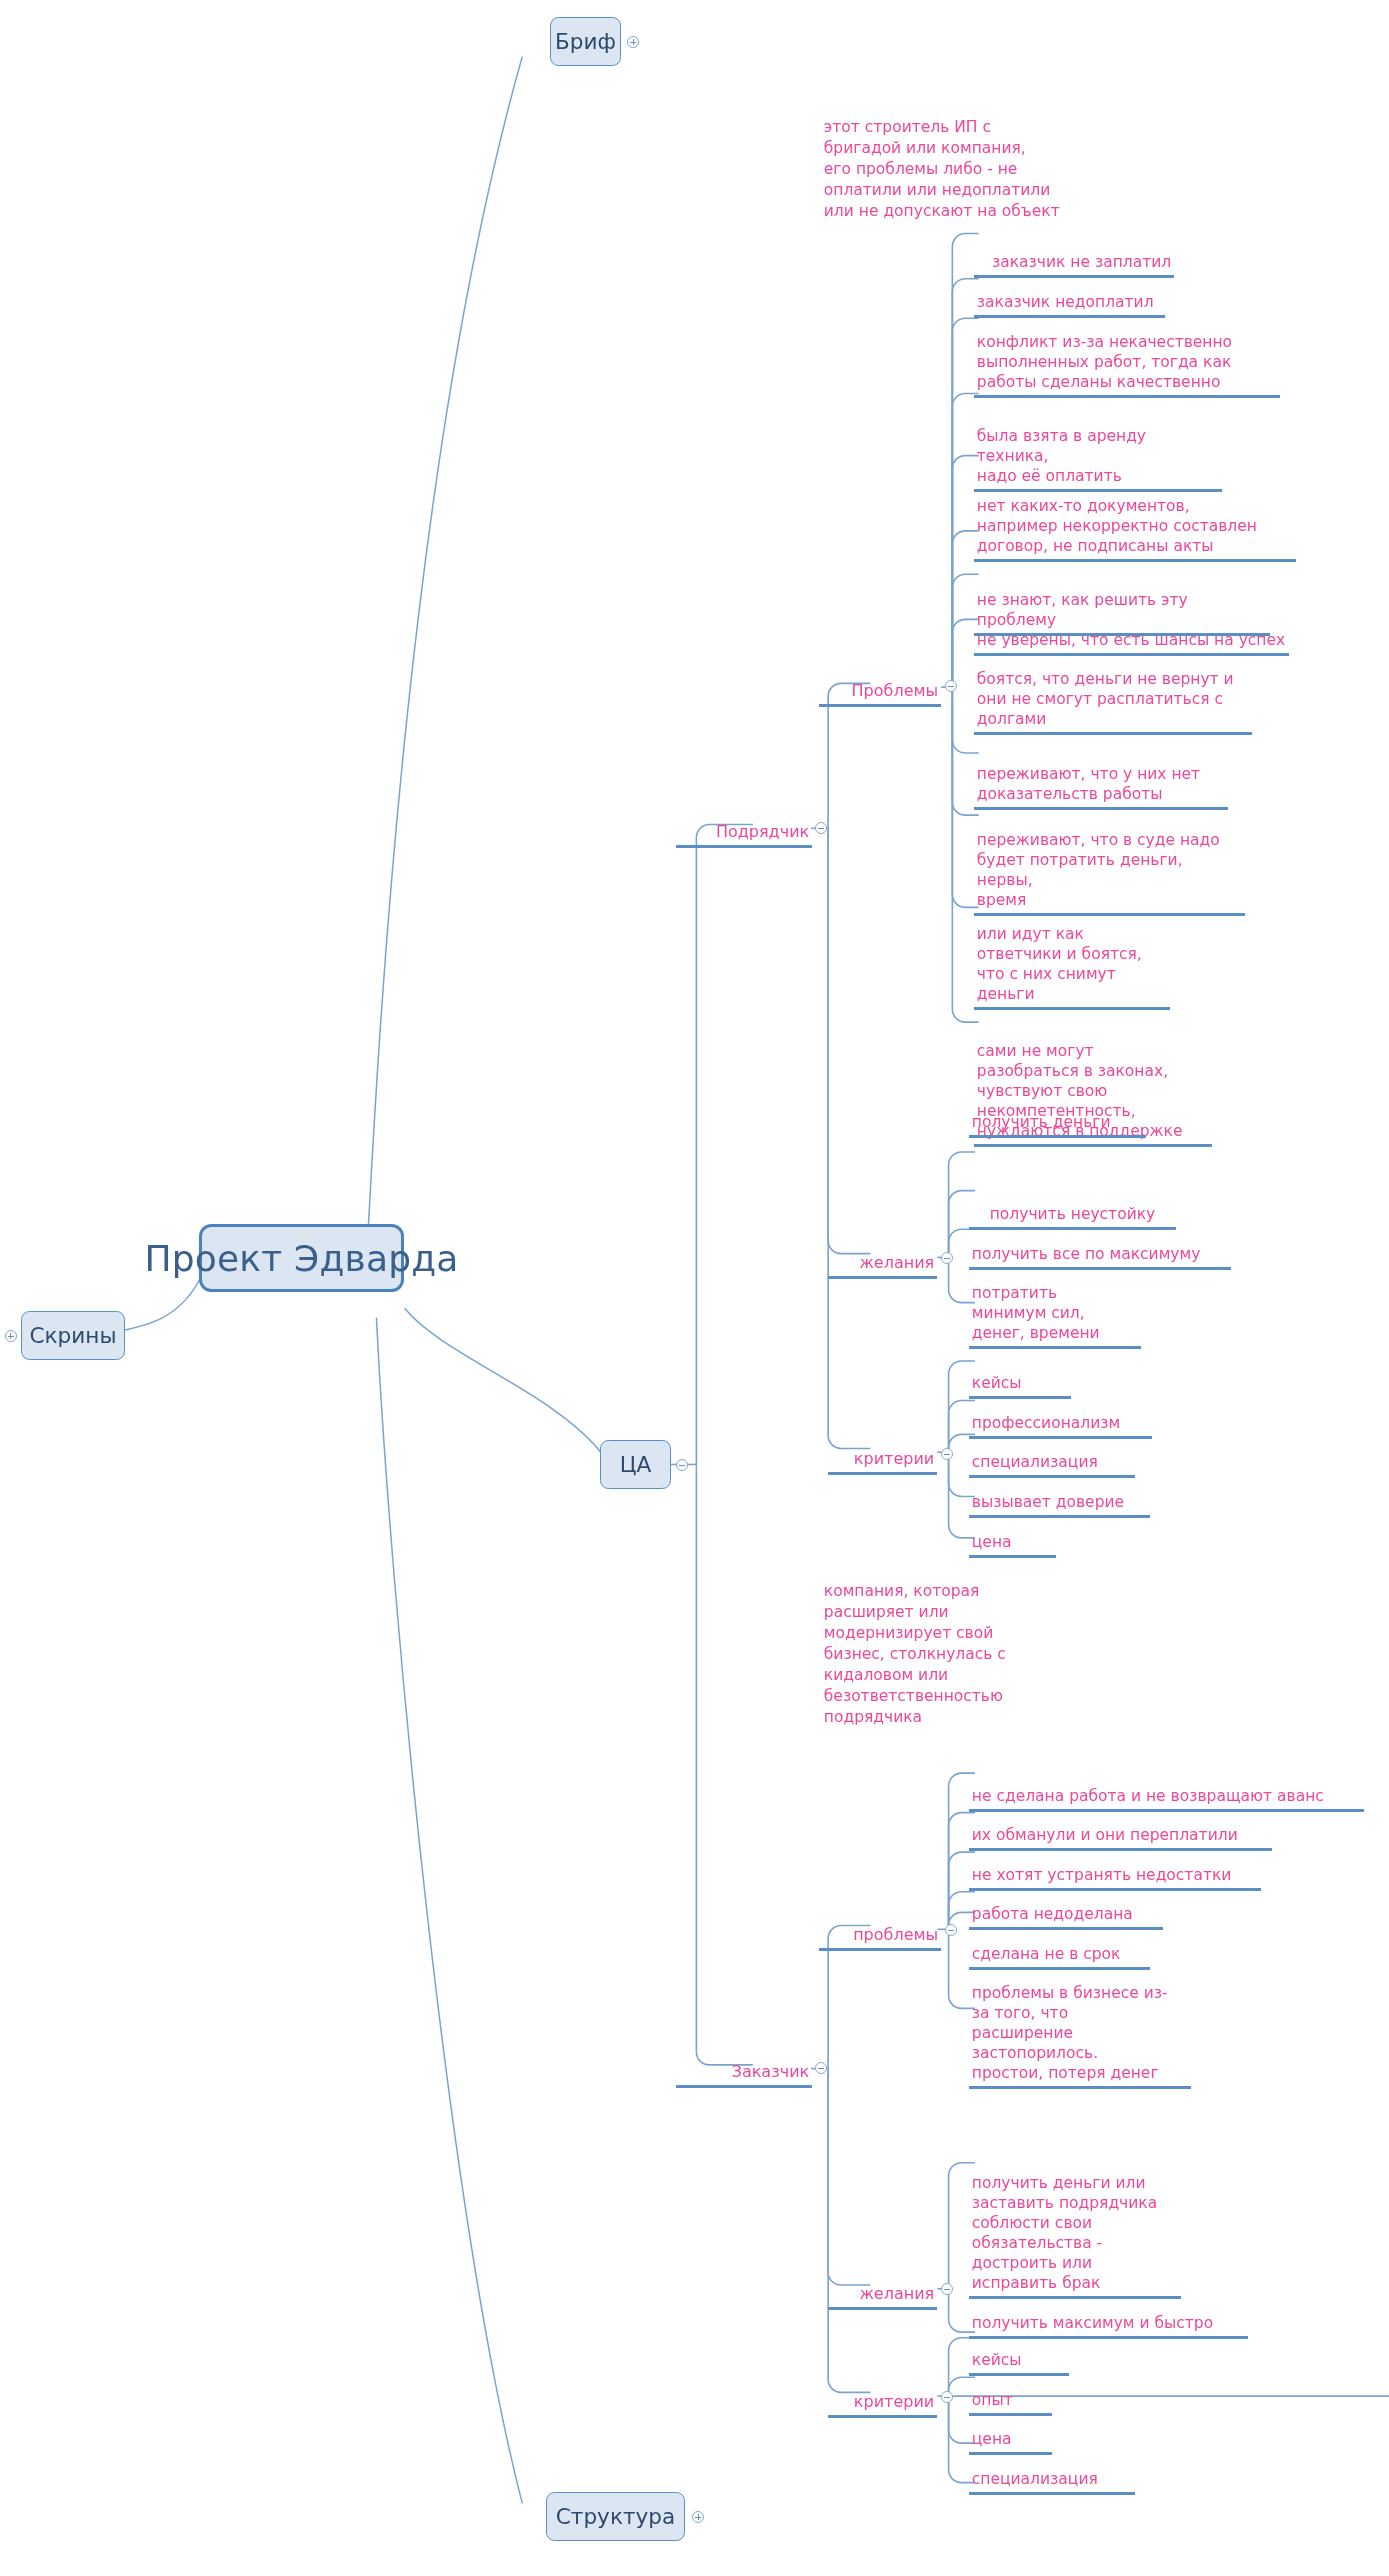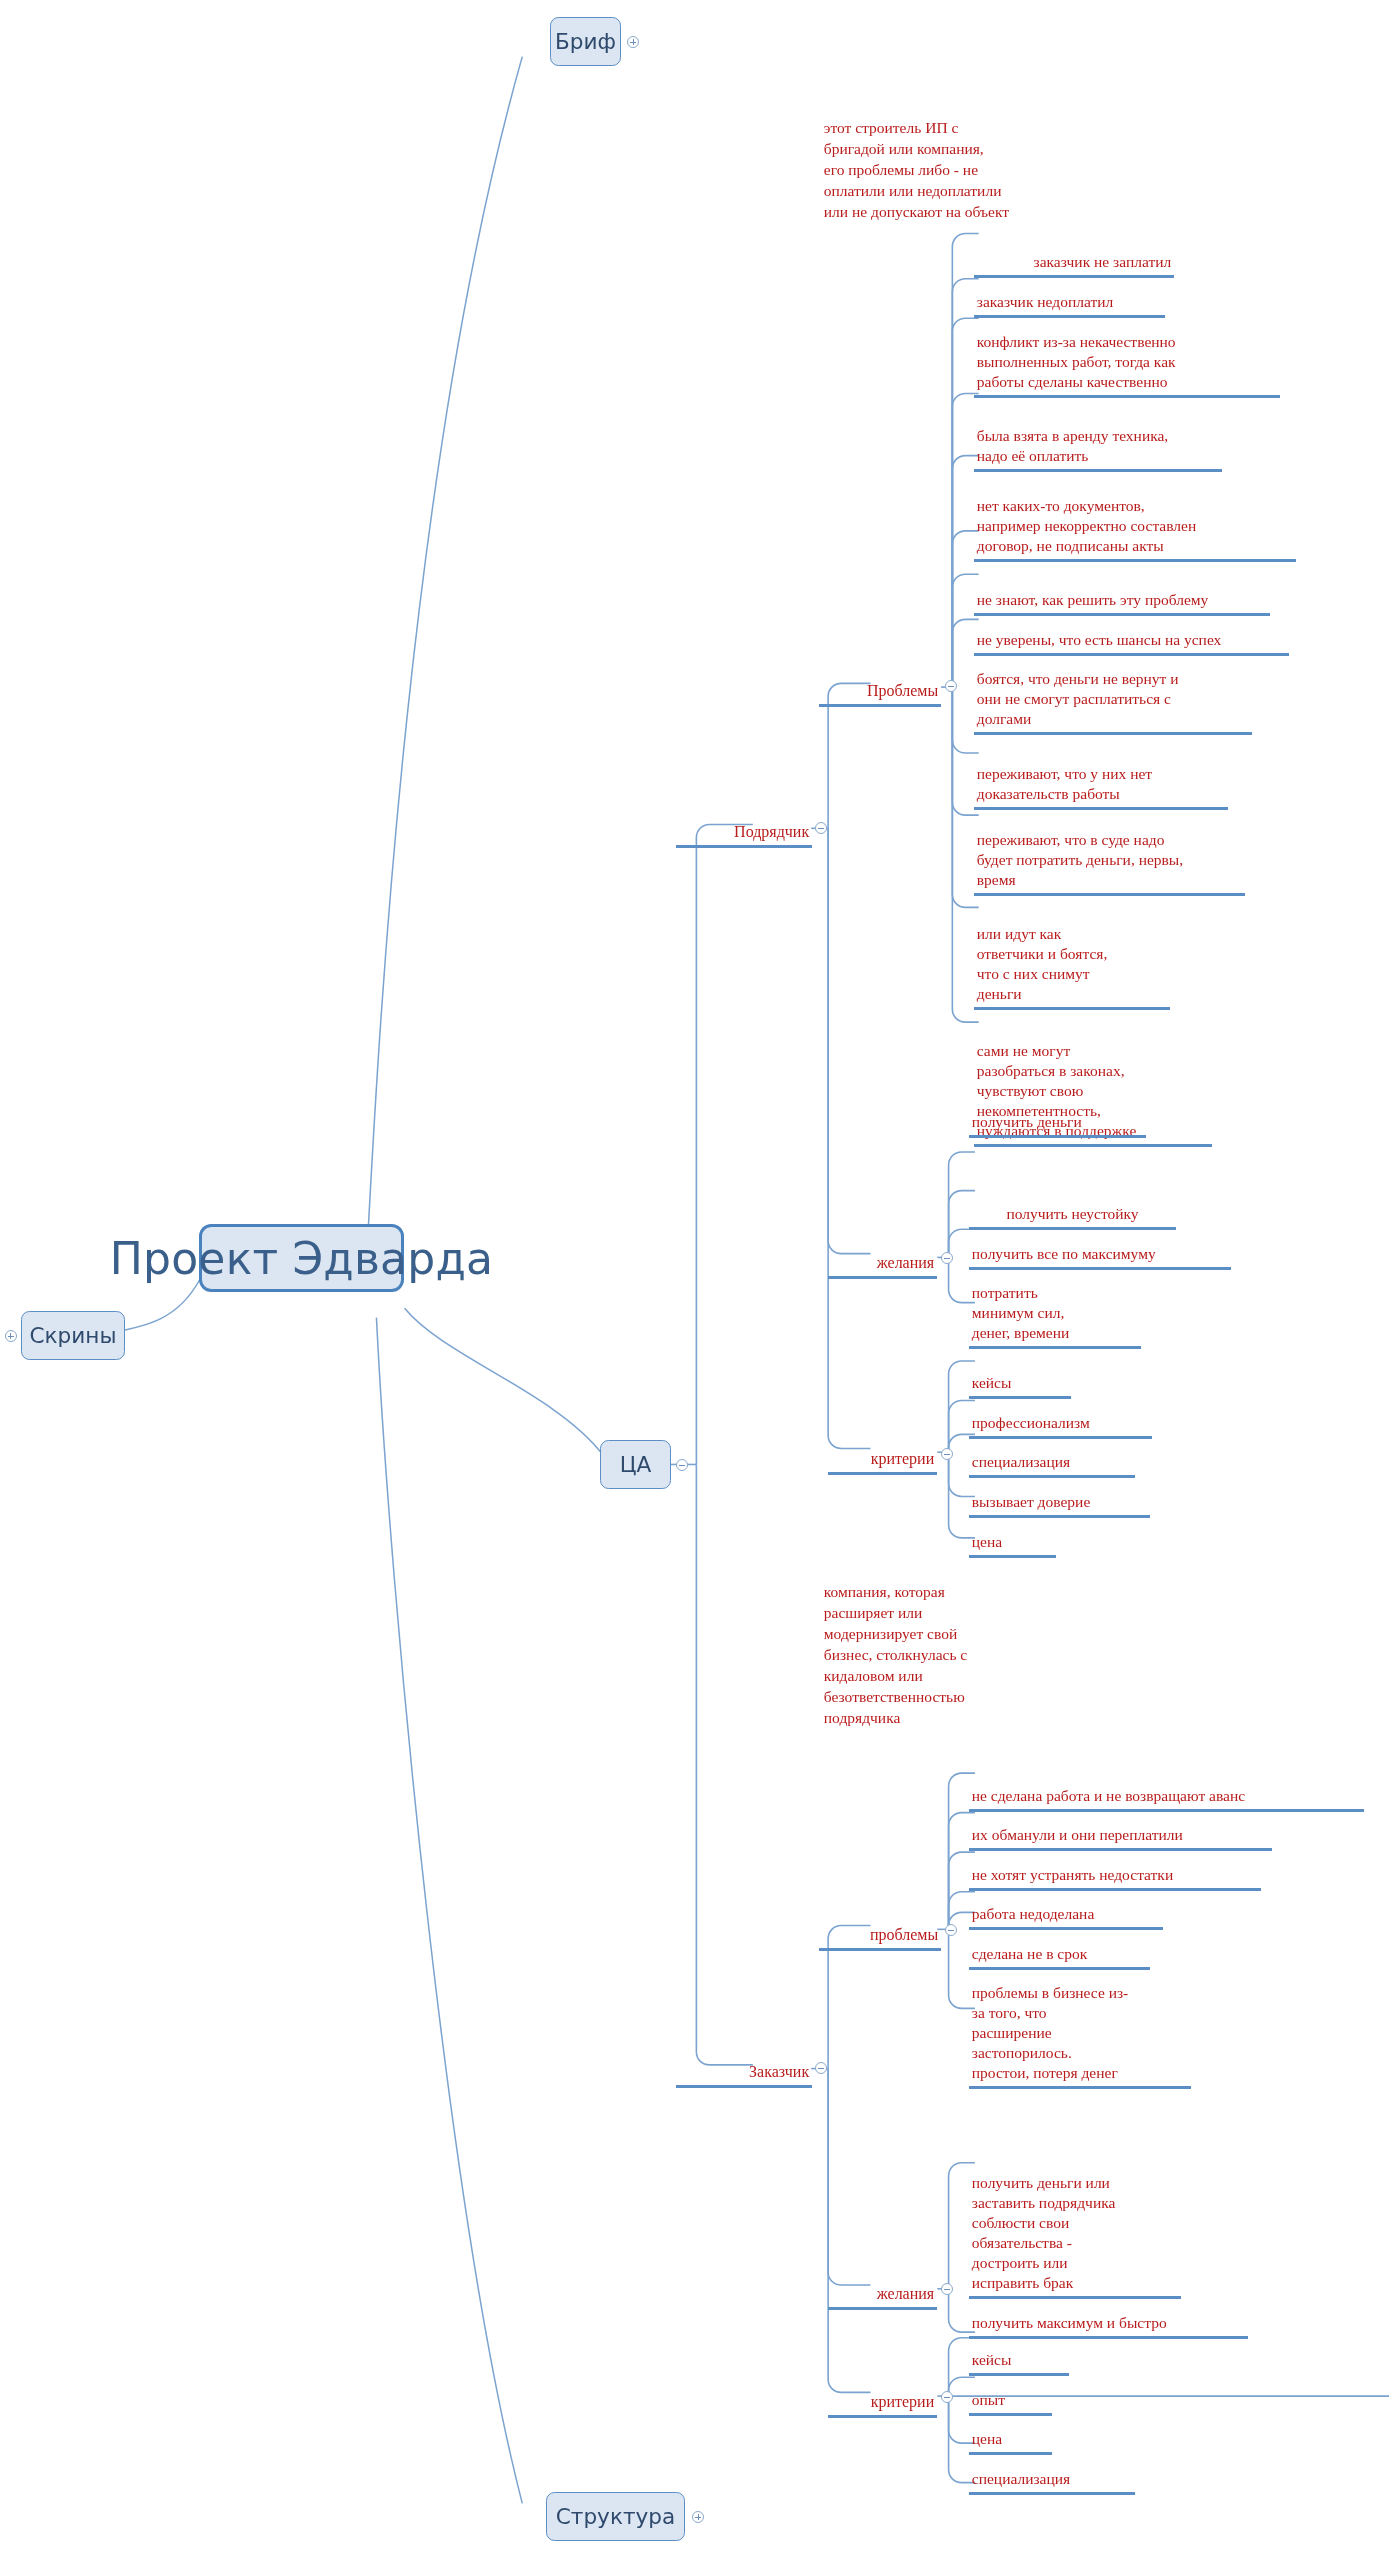--- a/index.html
+++ b/index.html
@@ -32,40 +32,39 @@
     display:flex;
     align-items:center;
     justify-content:center;
     color:#3a5a80;
     white-space:nowrap;
   }
   .boxnode.root{
     border-width:3.8px;
     border-radius:12.2px;
     border-color:#4a82bd;
-    font-size:44px;
+    font-size:36px;
     color:#3a5f8a;
     letter-spacing:0.2px;
   }
   .boxnode.lvl1{
     font-size:21.6px;
     color:#2f4a6d;
   }
 
   
   .tnode{
     position:absolute;
     box-sizing:border-box;
     font-size:15.5px;
     line-height:20px;
-    color:#b91c1c;
+    color:#ec4899;
     padding:0 2.8px 2.8px 2.8px;
     border-bottom:3.8px solid #5b8ec4;
     white-space:pre-line;
-    font-family:Liberation Serif, serif;
   }
   
   .tnode.branch{
     font-size:16px;
     border-bottom:3.8px solid #5b8ec4;
     text-align:right;
   }
   
   .tnode.note{
     border-bottom:none;

